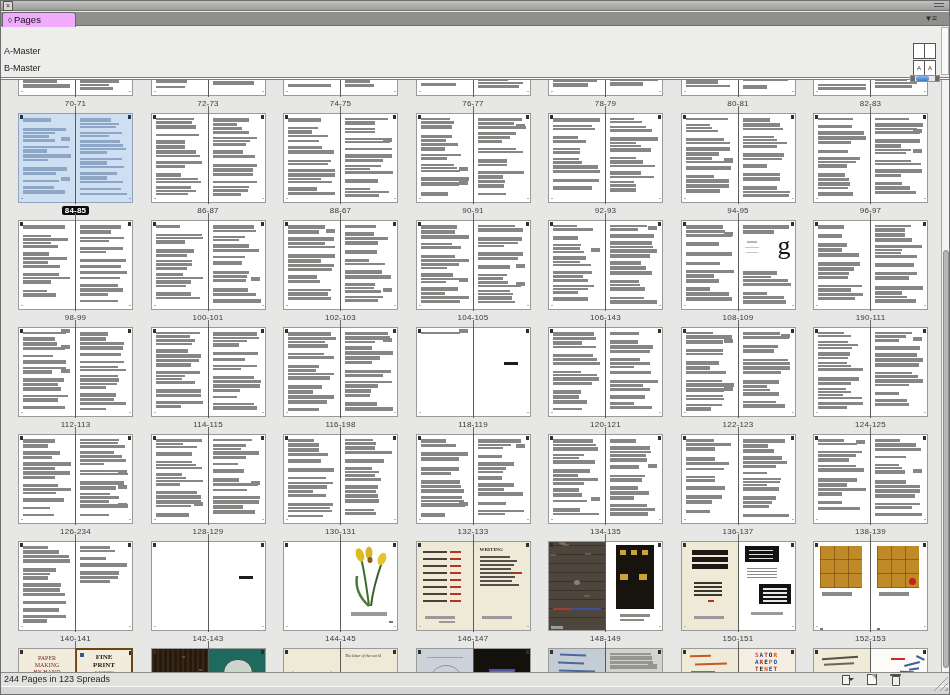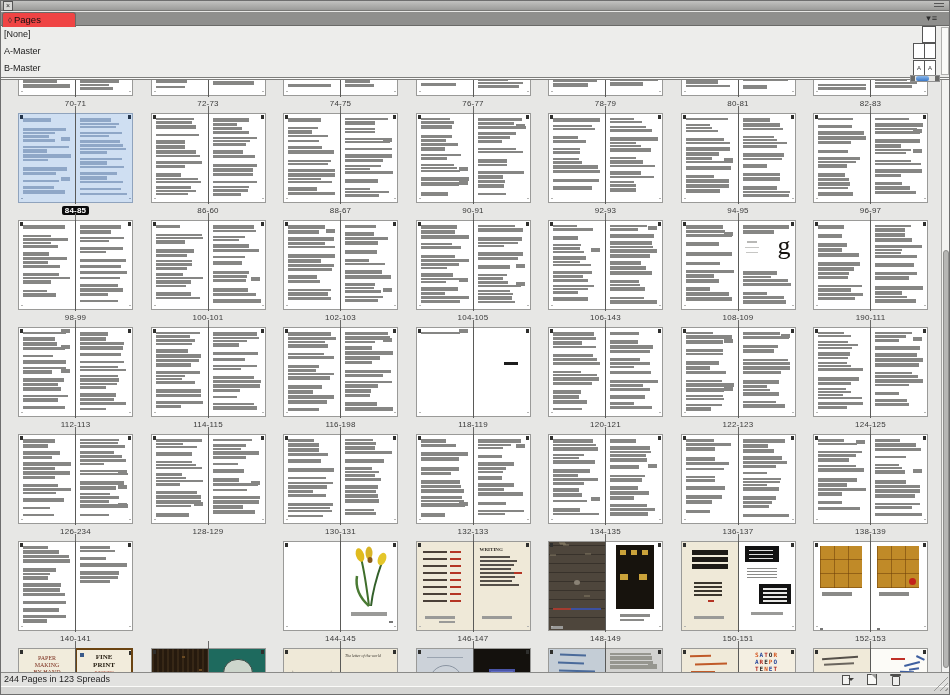--- a/index.html
+++ b/index.html
@@ -11,21 +11,21 @@
   .titlebar{position:absolute;left:0;top:0;width:100%;height:11px;
     background:linear-gradient(#c6c6c4,#9b9b99);border-bottom:1px solid #787876;box-sizing:border-box}
   .close-box{position:absolute;left:3px;top:1px;width:8px;height:8px;border:1px solid #555;
     background:#d8d8d6;font-size:7px;line-height:7px;text-align:center;color:#222;cursor:default}
   .tb-grip{position:absolute;right:6px;top:3px;width:10px;height:4px;
     background:repeating-linear-gradient(#555 0 1px,transparent 1px 3px)}
 
   
   .tabrow{position:absolute;left:0;top:12px;width:100%;height:14px;background:#8f8f8d;border-bottom:1px solid #6a6a68;box-sizing:border-box}
   .tab{position:absolute;left:2px;top:12px;height:14px;min-width:60px;padding:0 7px 0 5px;
-    background:#ef4444;border:1px solid #6a6a68;border-bottom:none;border-radius:3px 3px 0 0;
+    background:#f0abfc;border:1px solid #6a6a68;border-bottom:none;border-radius:3px 3px 0 0;
     font-size:9.5px;line-height:14px;color:#111;z-index:2}
   .collapse{font-size:8px;margin-right:2px;color:#333}
   .panel-menu{position:absolute;right:12px;top:13px;font-size:9px;color:#2a2a2a;letter-spacing:1px;line-height:10px}
 
   
   .masters{position:absolute;left:0;top:26px;width:100%;height:51px;background:#ededeb}
   .master-row{position:absolute;left:0;width:100%;height:17px}
   .master-name{position:absolute;left:4px;top:3px;font-size:9px;color:#1c1c1c}
   .master-icon{position:absolute;right:14px;top:0}
   .mp-single{width:12px;height:15px;background:#fff;border:1px solid #555}
@@ -89,24 +89,20 @@
     <div class="tb-grip"></div>
   </div>
 
   <div class="tabrow"></div>
   <div class="tab">
     <span class="collapse">◊</span><span>Pages</span>
   </div>
   <div class="panel-menu">▾≡</div>
 
   <div class="masters">
-    <div class="master-row" style="top:0">
-      <span class="master-name">[None]</span>
-      <span class="master-icon"><span class="mp-single" style="display:inline-block"></span></span>
-    </div>
     <div class="master-row" style="top:34px">
       <span class="master-name">B-Master</span>
       <span class="master-icon mp-spread">
         <span class="pg">A</span>
           <span class="pg">A</span>
       </span>
     </div>
     <div class="master-row" style="top:17px">
       <span class="master-name">A-Master</span>
       <span class="master-icon mp-spread">
@@ -305,21 +301,21 @@
           <div style="position: absolute; left: 4px; top: 54px; width: 40px; height: 4px; background: rgb(134, 134, 132);"></div>
           <div style="position: absolute; left: 4px; top: 59px; width: 40px; height: 3px; background: rgb(134, 134, 132);"></div>
           <div style="position: absolute; left: 4px; top: 67px; width: 44px; height: 2px; background: rgb(134, 134, 132);"></div>
           <div style="position: absolute; left: 4px; top: 72px; width: 36px; height: 2px; background: rgb(134, 134, 132);"></div>
           <div style="position: absolute; left: 4px; top: 75px; width: 35px; height: 3px; background: rgb(134, 134, 132);"></div>
           <div style="position: absolute; left: 4px; top: 79px; width: 28px; height: 3px; background: rgb(134, 134, 132);"></div>
           <div style="position: absolute; left: 52px; top: 1px; width: 3px; height: 4px; background: rgb(47, 47, 45);"></div>
           <div style="position: absolute; left: 53px; top: 84px; width: 2px; height: 1px; background: rgb(180, 180, 178);"></div>
         </div>
         <div class="spine"></div>
-        <div class="spread-label">86-60</div>
+        <div class="spread-label">86-87</div>
       </div>
       <div class="spread" style="left: 283px; top: 33px;">
         <div class="tick"></div>
         <div class="page pl">
           <div style="position: absolute; left: 4px; top: 4px; width: 33px; height: 4px; background: rgb(134, 134, 132);"></div>
           <div style="position: absolute; left: 4px; top: 13px; width: 30px; height: 2px; background: rgb(134, 134, 132);"></div>
           <div style="position: absolute; left: 4px; top: 16px; width: 24px; height: 4px; background: rgb(134, 134, 132);"></div>
           <div style="position: absolute; left: 4px; top: 21px; width: 40px; height: 2px; background: rgb(134, 134, 132);"></div>
           <div style="position: absolute; left: 4px; top: 26px; width: 31px; height: 2px; background: rgb(134, 134, 132);"></div>
           <div style="position: absolute; left: 4px; top: 32px; width: 34px; height: 3px; background: rgb(134, 134, 132);"></div>
@@ -1447,20 +1443,34 @@
           <div style="position: absolute; left: 4px; top: 15px; width: 26px; height: 3px; background: rgb(134, 134, 132);"></div>
           <div style="position: absolute; left: 4px; top: 21px; width: 47px; height: 4px; background: rgb(134, 134, 132);"></div>
           <div style="position: absolute; left: 4px; top: 29px; width: 39px; height: 4px; background: rgb(134, 134, 132);"></div>
           <div style="position: absolute; left: 4px; top: 34px; width: 38px; height: 3px; background: rgb(134, 134, 132);"></div>
           <div style="position: absolute; left: 4px; top: 38px; width: 30px; height: 3px; background: rgb(134, 134, 132);"></div>
           <div style="position: absolute; left: 52px; top: 1px; width: 3px; height: 4px; background: rgb(47, 47, 45);"></div>
           <div style="position: absolute; left: 53px; top: 84px; width: 2px; height: 1px; background: rgb(180, 180, 178);"></div>
         </div>
         <div class="spine"></div>
         <div class="spread-label">140-141</div>
+      </div>
+      <div class="spread" style="left: 150.5px; top: 461px;">
+        <div class="tick"></div>
+        <div class="page pl">
+          <div style="position: absolute; left: 1px; top: 1px; width: 3px; height: 4px; background: rgb(47, 47, 45);"></div>
+          <div style="position: absolute; left: 2px; top: 84px; width: 2px; height: 1px; background: rgb(180, 180, 178);"></div>
+        </div>
+        <div class="page pr">
+          <div style="position: absolute; left: 30px; top: 34px; width: 14px; height: 3px; background: rgb(29, 29, 29);"></div>
+          <div style="position: absolute; left: 52px; top: 1px; width: 3px; height: 4px; background: rgb(47, 47, 45);"></div>
+          <div style="position: absolute; left: 53px; top: 84px; width: 2px; height: 1px; background: rgb(180, 180, 178);"></div>
+        </div>
+        <div class="spine"></div>
+        <div class="spread-label">142-143</div>
       </div>
       <div class="spread" style="left: 283px; top: 461px;">
         <div class="tick"></div>
         <div class="page pl">
           <div style="position: absolute; left: 1px; top: 1px; width: 3px; height: 4px; background: rgb(47, 47, 45);"></div>
           <div style="position: absolute; left: 2px; top: 84px; width: 2px; height: 1px; background: rgb(180, 180, 178);"></div>
         </div>
         <div class="page pr">
           <div style="position: absolute; left: 5px; top: 4px;"><svg width="46" height="62" viewBox="0 0 46 62" xmlns="http://www.w3.org/2000/svg">
               <path d="M23 60 C21 44 19 28 15 12" stroke="#3f6e2b" stroke-width="2" fill="none"></path>

